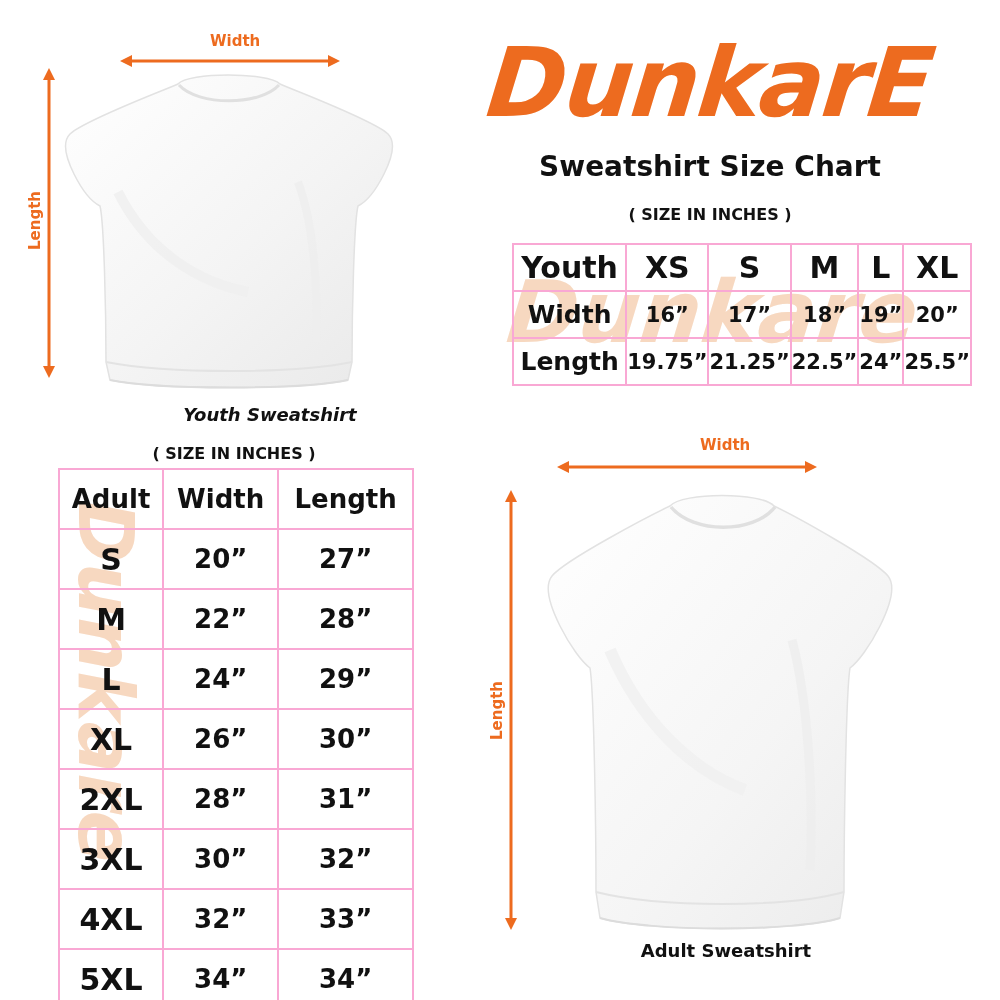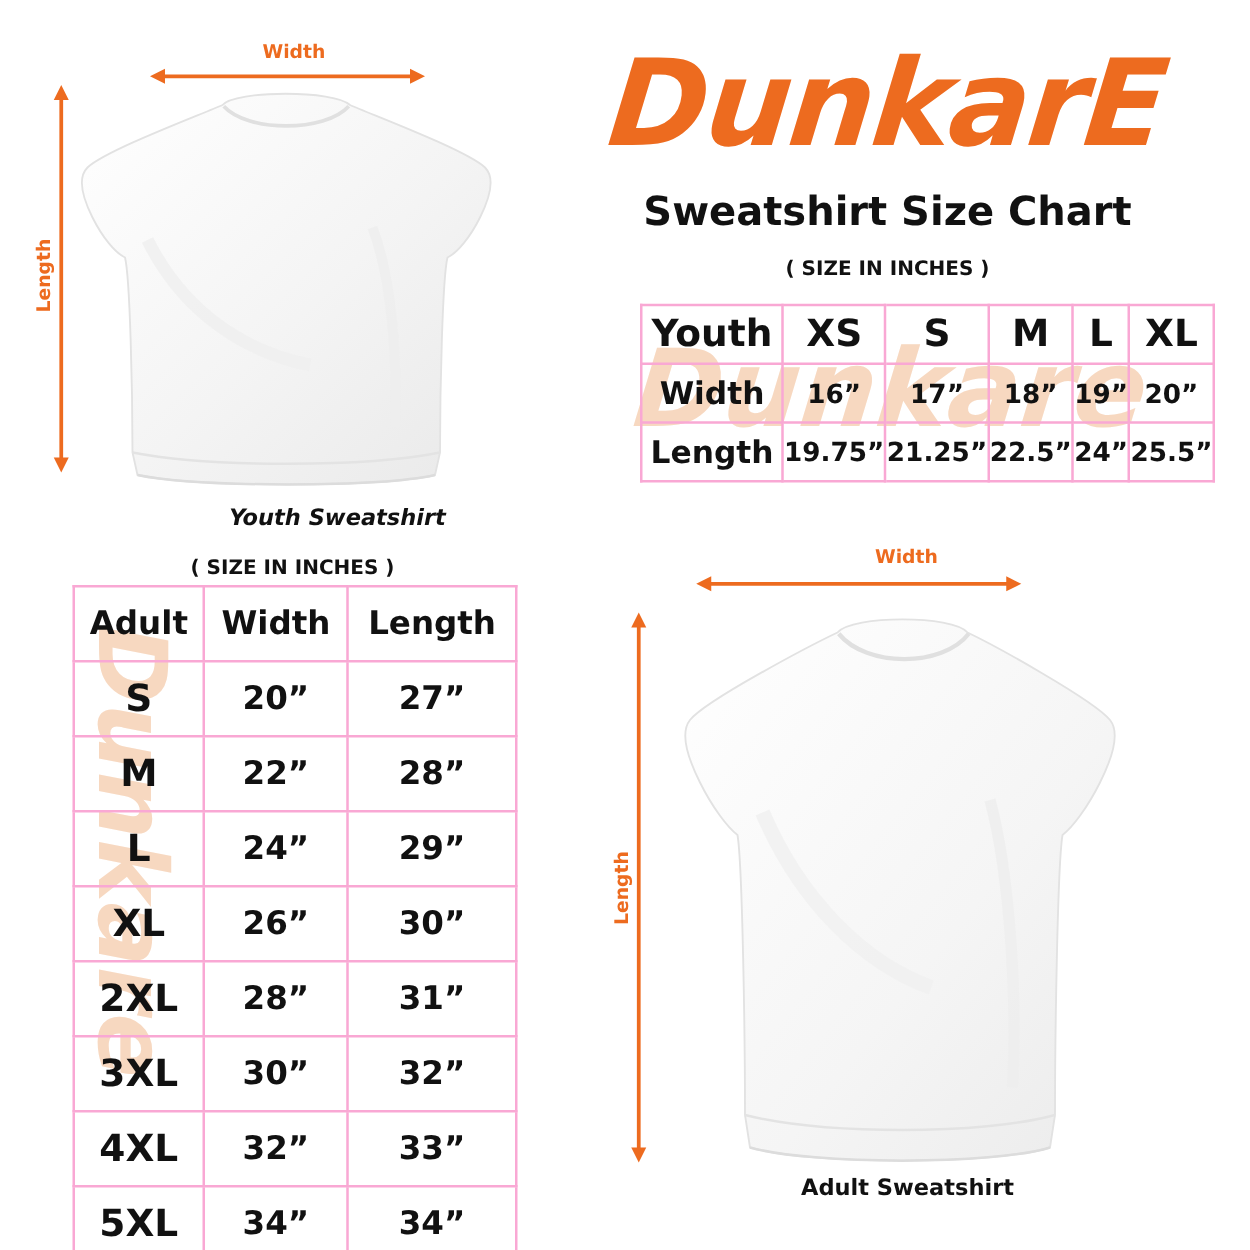--- a/index.html
+++ b/index.html
@@ -33,21 +33,21 @@
     line-height: 130px;
     text-align: center;
     white-space: nowrap;
     transform: skewX(-6deg);
   }
   #chart-title {
     left: 432px;
     top: 150px;
     width: 556px;
     text-align: center;
-    font-size: 32px;
+    font-size: 28px;
     font-weight: bold;
     color: #111;
     white-space: nowrap;
   }
   #units-note-top {
     left: 432px;
     top: 205px;
     width: 556px;
     text-align: center;
     font-size: 16px;

